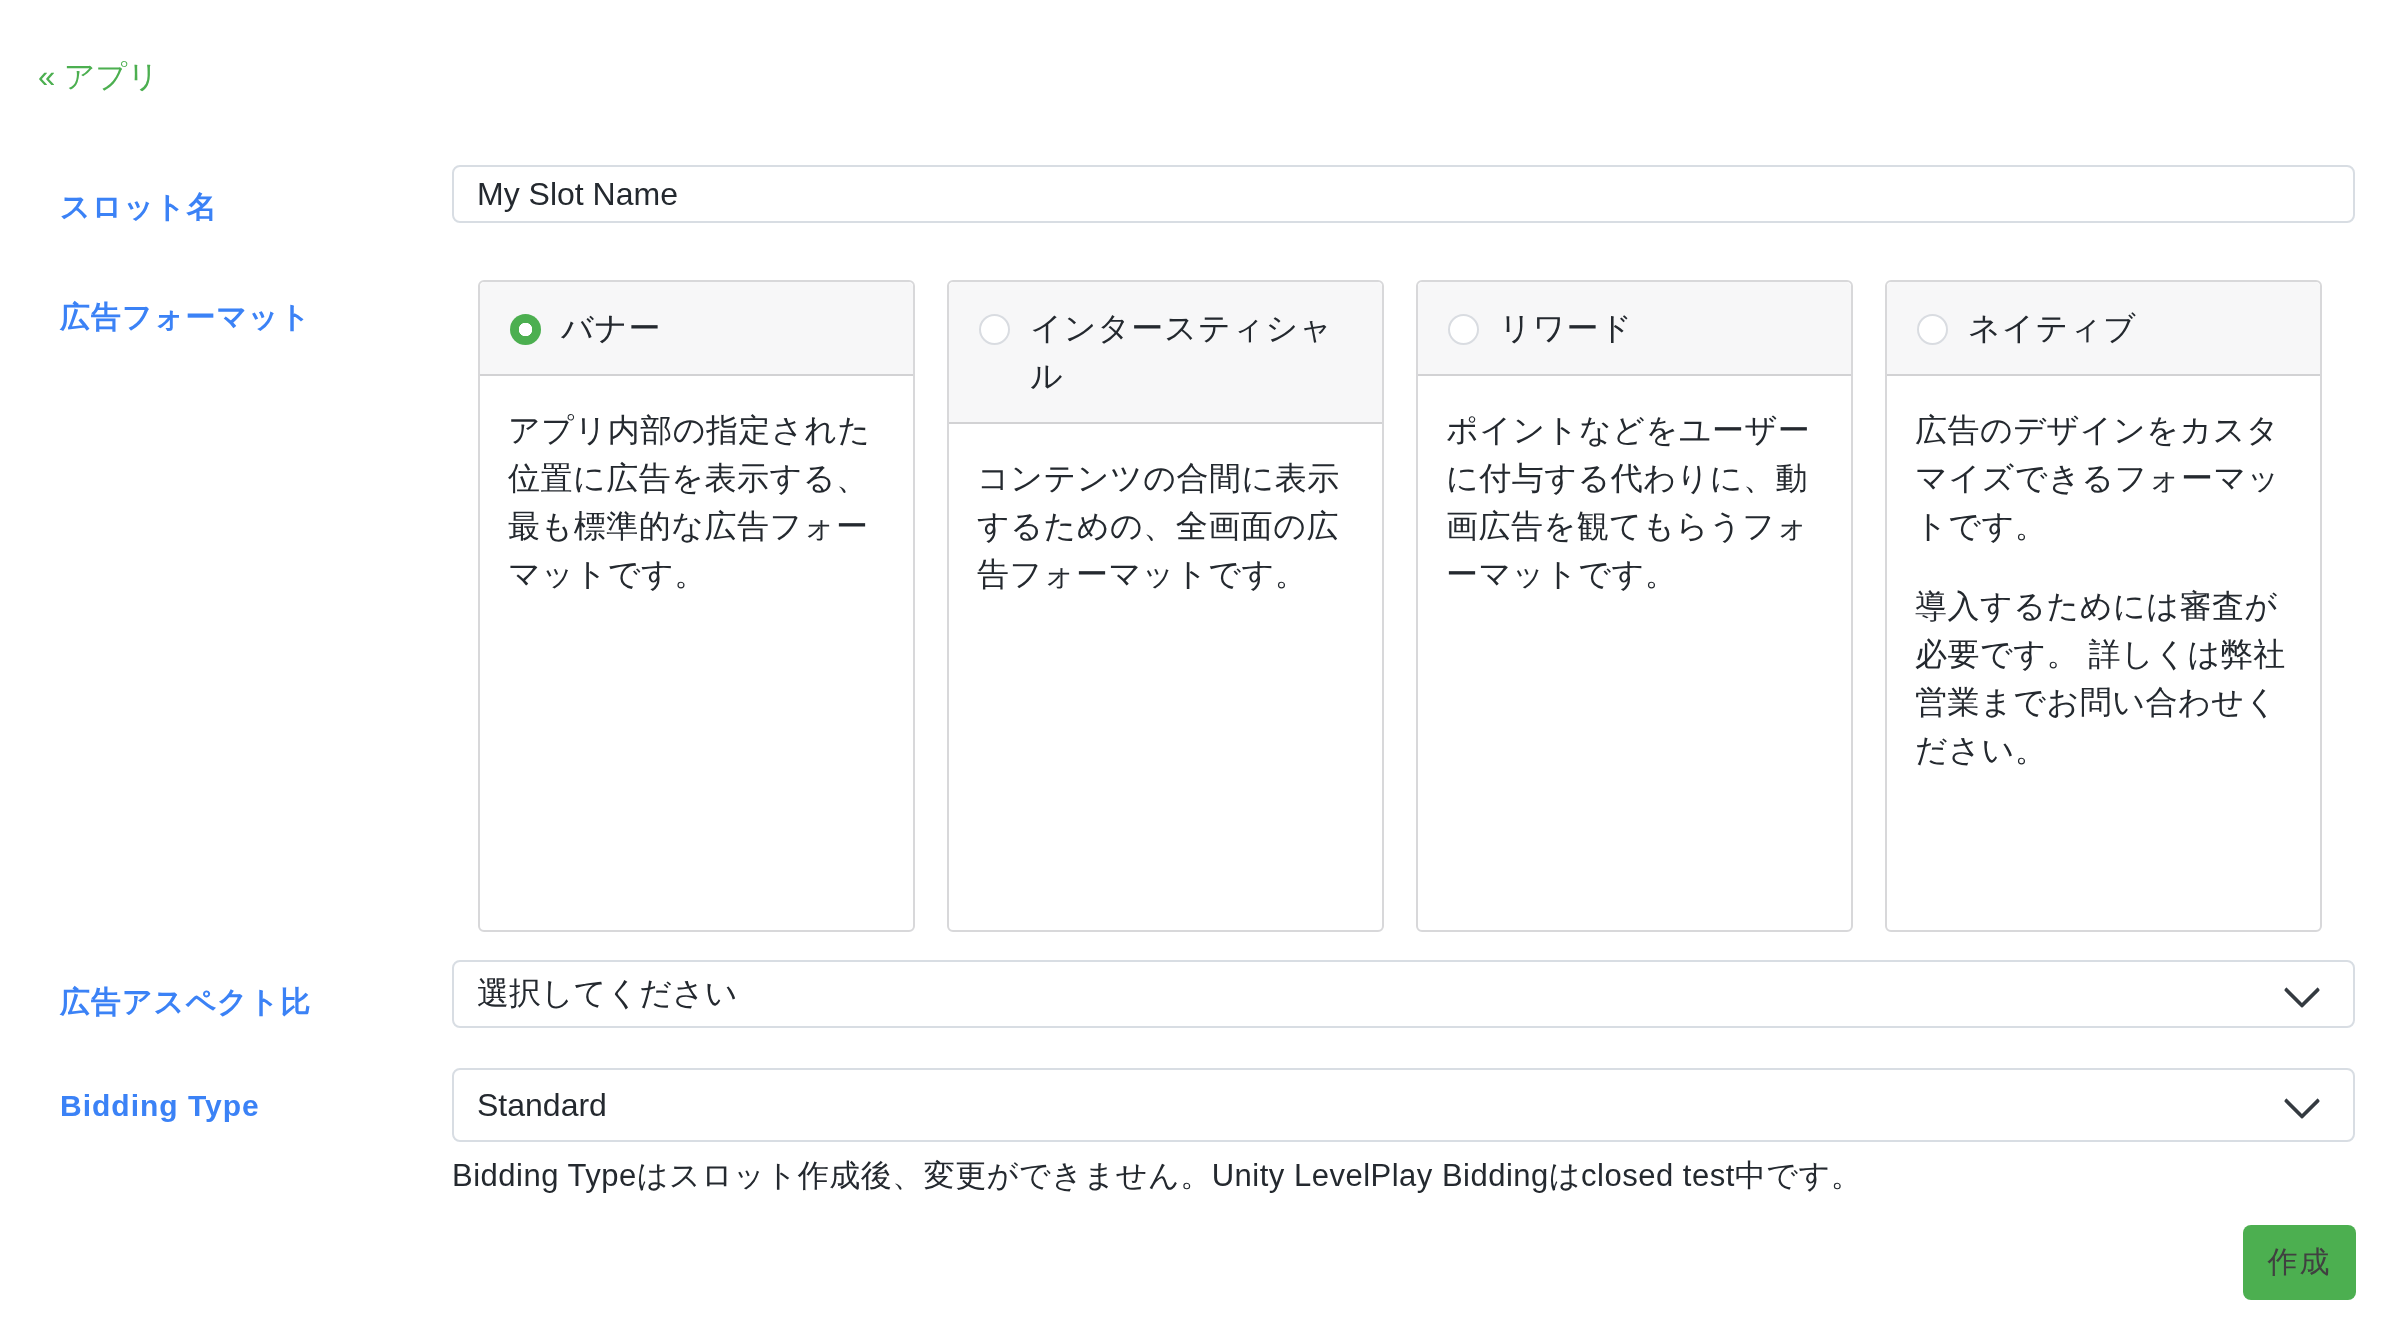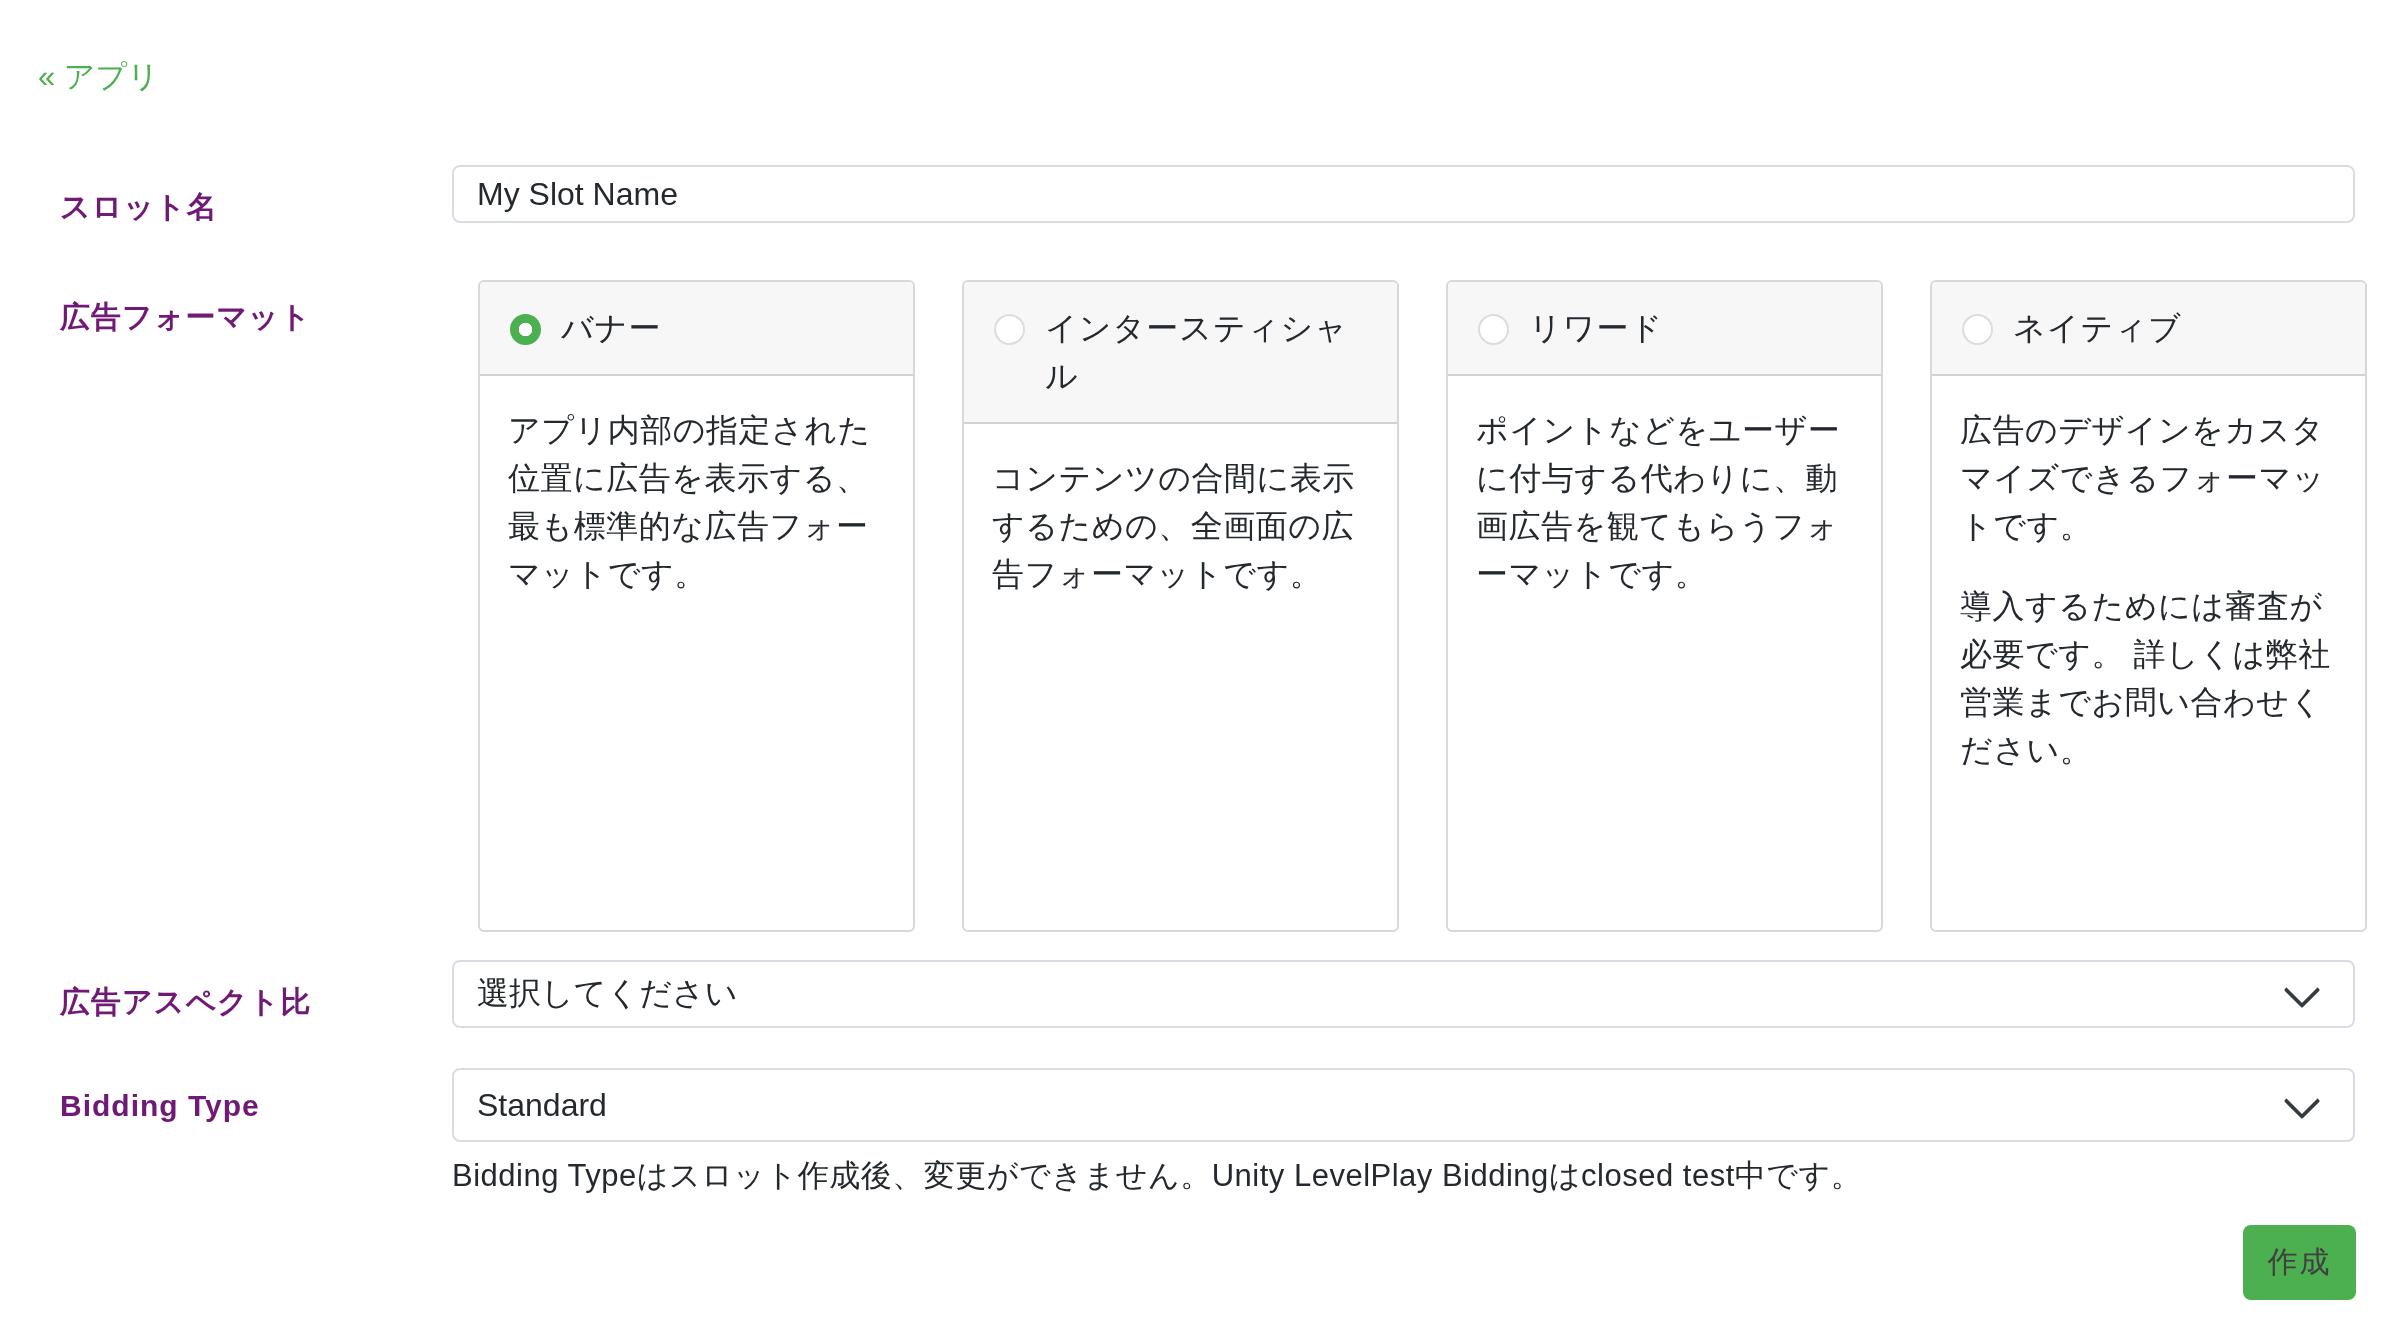--- a/index.html
+++ b/index.html
@@ -14,41 +14,41 @@
   
   .back-link {
     position:absolute; left:38px; top:60px;
     font-size:31px; line-height:34px;
     color:#4caf50; text-decoration:none; cursor:pointer;
   }
 
   
   .field-label {
     position:absolute; left:60px;
-    font-size:30px; font-weight:bold; color:#701a75;
+    font-size:30px; font-weight:bold; color:#3b82f6;
     letter-spacing:1px; white-space:nowrap;
   }
   #label-slot-name { top:187px; }
   #label-ad-format { top:297px; }
   #label-aspect    { top:982px; }
   #label-bidding   { top:1089px; }
 
   
   .text-input {
     position:absolute; left:452px; top:165px;
     width:1903px; height:58px; box-sizing:border-box;
     border:2px solid #d8dde3; border-radius:8px;
     padding:0 23px; font-size:32px; color:#24292f;
     font-family:inherit; background:#fff; outline:none;
   }
 
   
   .cards {
     position:absolute; left:478px; top:280px;
-    display:flex; gap:47px;
+    display:flex; gap:32px;
   }
   .card {
     width:437px; height:652px; box-sizing:border-box;
     background:#fff; border:2px solid #d8d8da; border-radius:6px;
     cursor:pointer;
   }
   .card-header {
     display:flex; align-items:flex-start;
     gap:20px; padding:22px 40px 22px 30px;
     background:#f7f7f8; border-bottom:2px solid #d2d2d4;

